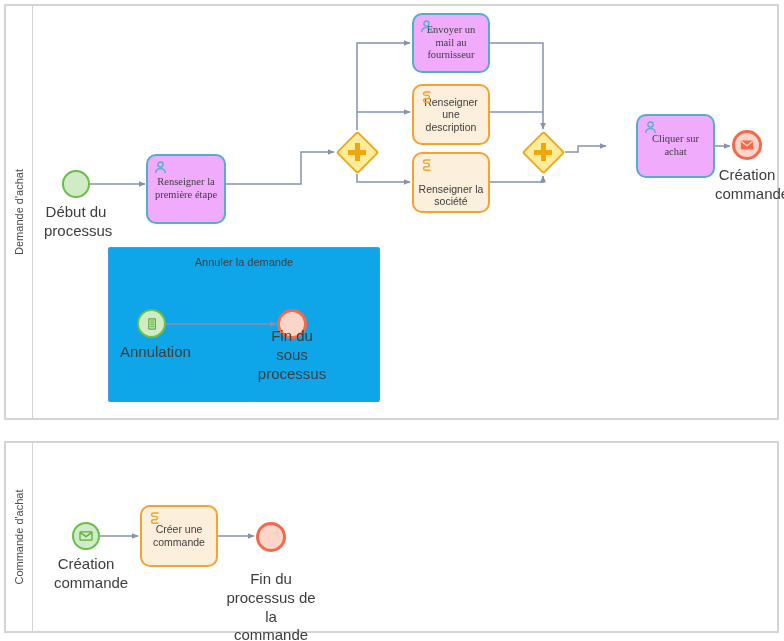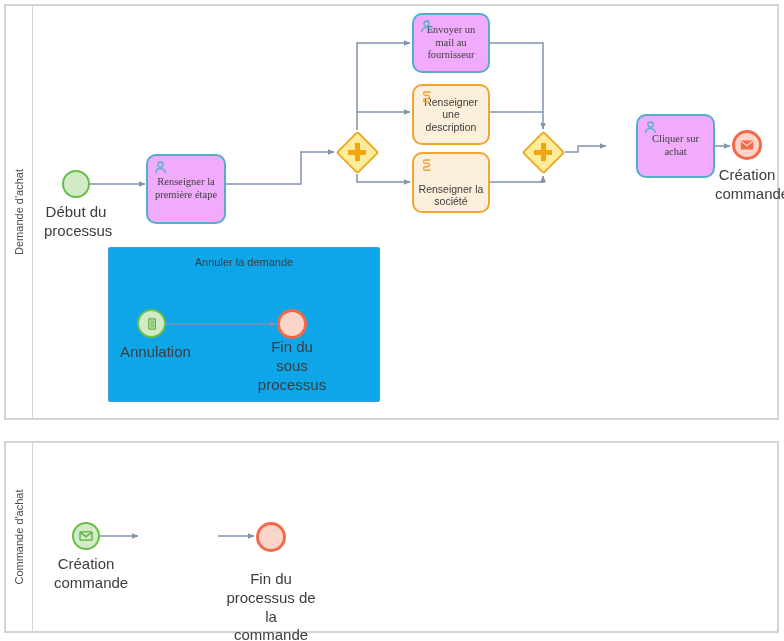--- a/index.html
+++ b/index.html
@@ -143,27 +143,33 @@
 
   <div class="evt evt-start" style="left:137px;top:309px;width:29px;height:29px;">
     <svg width="16" height="16" viewBox="0 0 16 16">
       <rect x="4.8" y="2.8" width="6.6" height="10.4" rx="0.5" fill="none" stroke="#5cae3c" stroke-width="1.2"></rect>
       <path d="M6.2,5 H10.2 M6.2,6.9 H10.2 M6.2,8.8 H10.2 M6.2,10.7 H10.2" stroke="#5cae3c" stroke-width="1"></path>
     </svg>
   </div>
   <div class="evt-label" style="left:120px;top:343px;width:64px;">Annulation</div>
 
   <div class="evt evt-end" style="left:277px;top:309px;width:30px;height:30px;"></div>
-  <div class="evt-label" style="left:257px;top:338px;width:70px;">Fin du sous processus</div>
+  <div class="evt-label" style="left:257px;top:327px;width:70px;">Fin du sous processus</div>
 
   <div class="evt evt-start" style="left:72px;top:522px;width:28px;height:28px;">
     <svg width="16" height="16" viewBox="0 0 16 16">
       <rect x="2" y="3.8" width="12" height="8.4" rx="0.8" fill="none" stroke="#5cae3c" stroke-width="1.3"></rect>
       <path d="M2.5,4.6 L8,8.6 L13.5,4.6" fill="none" stroke="#5cae3c" stroke-width="1.3"></path>
     </svg>
   </div>
   <div class="evt-label" style="left:54px;top:555px;width:64px;">Création commande</div>
 
+  <div class="task task-orange" style="left:140px;top:505px;width:78px;height:62px;">
+    <svg class="task-icon" width="15" height="15" viewBox="0 0 15 15">
+      <path d="M11.5,2 H6.5 C4,2 4,5.4 6.5,5.4 H8.5 C11,5.4 11,8.8 8.5,8.8 H6.5 C4,8.8 4,12.2 6.5,12.2 H11.5" fill="none" stroke="#f0a431" stroke-width="1.4"></path>
+    </svg>
+    <span>Créer une commande</span>
+  </div>
 
   <div class="evt evt-end" style="left:256px;top:522px;width:30px;height:30px;"></div>
   <div class="evt-label" style="left:226px;top:570px;width:90px;">Fin du processus de la commande</div>
 
 </div>
 
 </body></html>

